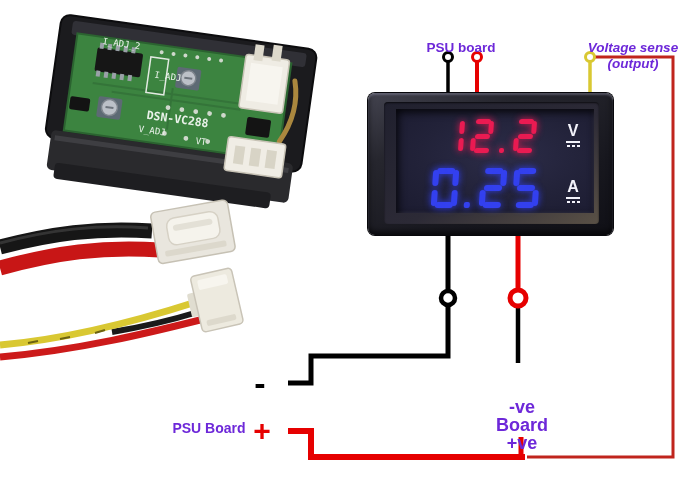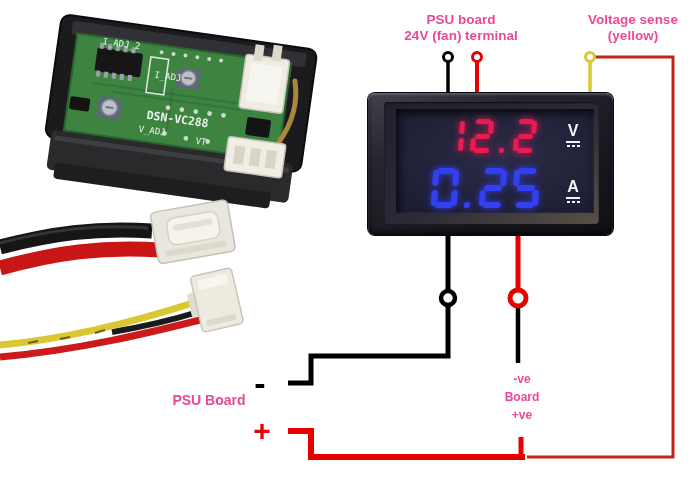--- a/index.html
+++ b/index.html
@@ -1,22 +1,22 @@
 <!DOCTYPE html>
 <html><head>
 <meta charset="utf-8">
 <style>
   html,body{margin:0;padding:0;background:#fff;}
   #canvas{position:relative;width:696px;height:483px;background:#fff;overflow:hidden;
           font-family:"Liberation Sans",sans-serif;}
   #scene{position:absolute;left:0;top:0;z-index:1;}
   .label{position:absolute;z-index:5;text-align:center;font-weight:bold;
-         color:#ec4899;transform:translateX(-50%);white-space:nowrap;}
+         color:#6d28d9;transform:translateX(-50%);white-space:nowrap;margin-top:28px;}
   .label-2line{font-size:13.5px;line-height:16px;}
-  .label-load{font-size:12px;line-height:18px;}
+  .label-load{font-size:18px;line-height:18px;}
   .label-output{font-size:14px;line-height:20px;}
   .sym{position:absolute;z-index:5;font-weight:bold;transform:translateX(-50%);}
   .sym-minus{font-size:34px;line-height:10px;color:#000;}
   .sym-plus{font-size:30px;line-height:24px;color:#e60000;}
 
   
   .meter{position:absolute;left:368px;top:93px;width:245px;height:142px;z-index:3;
          border-radius:7px;
          background:linear-gradient(155deg,#43434f 0%,#26262e 28%,#17171e 70%,#101016 100%);
          box-shadow:0 0 0 1px #08080c, inset 0 2px 2px rgba(170,170,195,.35),
@@ -247,25 +247,24 @@
             <i></i>
             <i></i>
             <i></i>
           </div>
         </div>
     </div>
   </div>
 
   <div class="label label-2line" style="left:461px;top:12px;">
     <div>PSU board</div>
-    <div>24V (fan) terminal</div>
-  </div>
-  <div class="label label-2line" style="left:633px;top:12px;">
+  </div>
+  <div class="label label-2line" style="left:633px;top:12px;font-style:italic;">
     <div>Voltage sense</div>
-    <div>(yellow)</div>
+    <div>(output)</div>
   </div>
   <div class="label label-load" style="left:522px;top:370px;">
     <div>-ve</div>
     <div>Board</div>
     <div>+ve</div>
   </div>
   <div class="label label-output" style="left:209px;top:390px;">
     <div>PSU Board</div>
   </div>
   <div class="sym sym-minus" style="left:260px;top:378px;">-</div>

